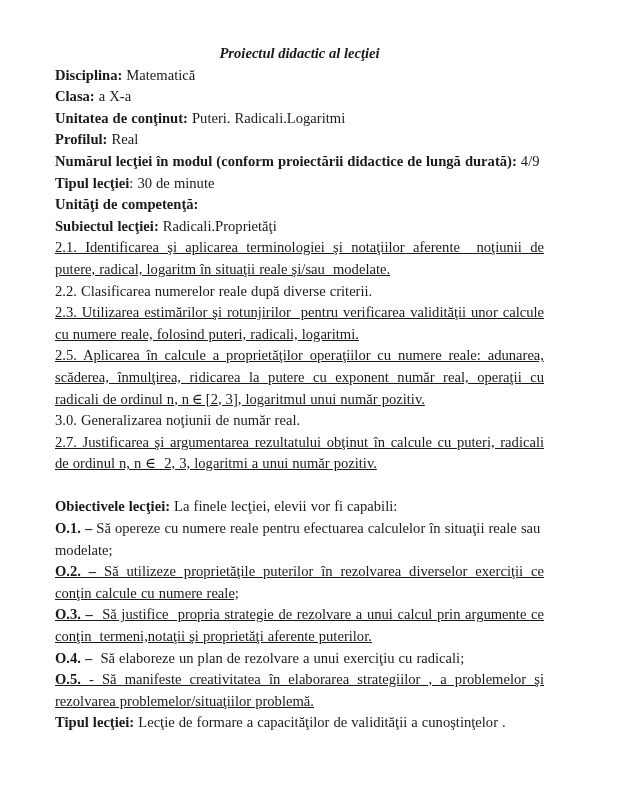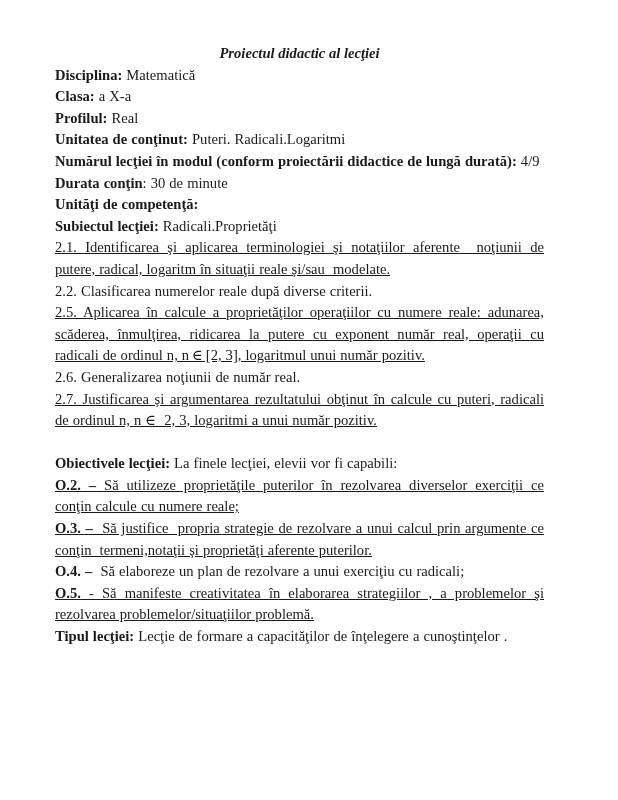--- a/index.html
+++ b/index.html
@@ -48,32 +48,34 @@
   }
 </style>
 </head>
 <body>
 
 <div class="page">
   <div class="doc-title">Proiectul didactic al lecţiei</div>
   <div>
       <div class="para"><span class="bold">Disciplina:</span><span> Matematică</span></div>
       <div class="para"><span class="bold">Clasa:</span><span> a X-a</span></div>
+      <div class="para"><span class="bold">Unitatea de conţinut:</span><span> Puteri. Radicali.Logaritmi</span></div>
       <div class="para"><span class="bold">Profilul:</span><span> Real</span></div>
-      <div class="para"><span class="bold">Unitatea de conţinut:</span><span> Puteri. Radicali.Logaritmi</span></div>
       <div class="para"><span class="bold">Numărul lecţiei în modul (conform proiectării didactice de lungă durată):</span><span> 4/9</span></div>
-      <div class="para"><span class="bold">Durata conţin</span><span>: 30 de minute</span></div>
+      <div class="para"><span class="bold">Tipul lecţiei</span><span>: 30 de minute</span></div>
       <div class="para"><span class="bold">Unităţi de competenţă:</span></div>
       <div class="para"><span class="bold">Subiectul lecţiei:</span><span> Radicali.Proprietăţi</span></div>
       <div class="para justify"><span>2.1. Identificarea şi aplicarea terminologiei şi notaţiilor aferente &nbsp;noţiunii de putere, radical, logaritm în situaţii reale şi/sau &nbsp;modelate.</span></div>
       <div class="para"><span>2.2. Clasificarea numerelor reale după diverse criterii.</span></div>
+      <div class="para justify"><span>2.3. Utilizarea estimărilor şi rotunjirilor &nbsp;pentru verificarea validităţii unor calcule cu numere reale, folosind puteri, radicali, logaritmi.</span></div>
       <div class="para justify"><span>2.5. Aplicarea în calcule a proprietăţilor operaţiilor cu numere reale: adunarea, scăderea, înmulţirea, ridicarea la putere cu exponent număr real, operaţii cu radicali de ordinul n, n ∈ [2, 3], logaritmul unui număr pozitiv.</span></div>
-      <div class="para"><span>2.6. Generalizarea noţiunii de număr real.</span></div>
+      <div class="para"><span>3.0. Generalizarea noţiunii de număr real.</span></div>
       <div class="para justify"><span>2.7. Justificarea şi argumentarea rezultatului obţinut în calcule cu puteri, radicali de ordinul n, n ∈ &nbsp;2, 3, logaritmi a unui număr pozitiv.</span></div>
       <div class="para blank">&nbsp;</div>
       <div class="para"><span class="bold">Obiectivele lecţiei:</span><span> La finele lecţiei, elevii vor fi capabili:</span></div>
+      <div class="para"><span class="bold">O.1. –</span><span> Să opereze cu numere reale pentru efectuarea calculelor în situaţii reale sau modelate;</span></div>
       <div class="para justify"><span class="bold">O.2. –</span><span> Să utilizeze proprietăţile puterilor în rezolvarea diverselor exerciţii ce conţin calcule cu numere reale;</span></div>
       <div class="para justify"><span class="bold">O.3. –</span><span> &nbsp;Să justifice &nbsp;propria strategie de rezolvare a unui calcul prin argumente ce conţin &nbsp;termeni,notaţii şi proprietăţi aferente puterilor.</span></div>
       <div class="para"><span class="bold">O.4. –</span><span> &nbsp;Să elaboreze un plan de rezolvare a unui exerciţiu cu radicali;</span></div>
       <div class="para justify"><span class="bold">O.5.</span><span> - Să manifeste creativitatea în elaborarea strategiilor , a problemelor şi rezolvarea problemelor/situaţiilor problemă.</span></div>
-      <div class="para"><span class="bold">Tipul lecţiei:</span><span> Lecţie de formare a capacităţilor de înţelegere a cunoştinţelor .</span></div>
+      <div class="para"><span class="bold">Tipul lecţiei:</span><span> Lecţie de formare a capacităţilor de validităţii a cunoştinţelor .</span></div>
     </div>
 </div>
 
 </body></html>

